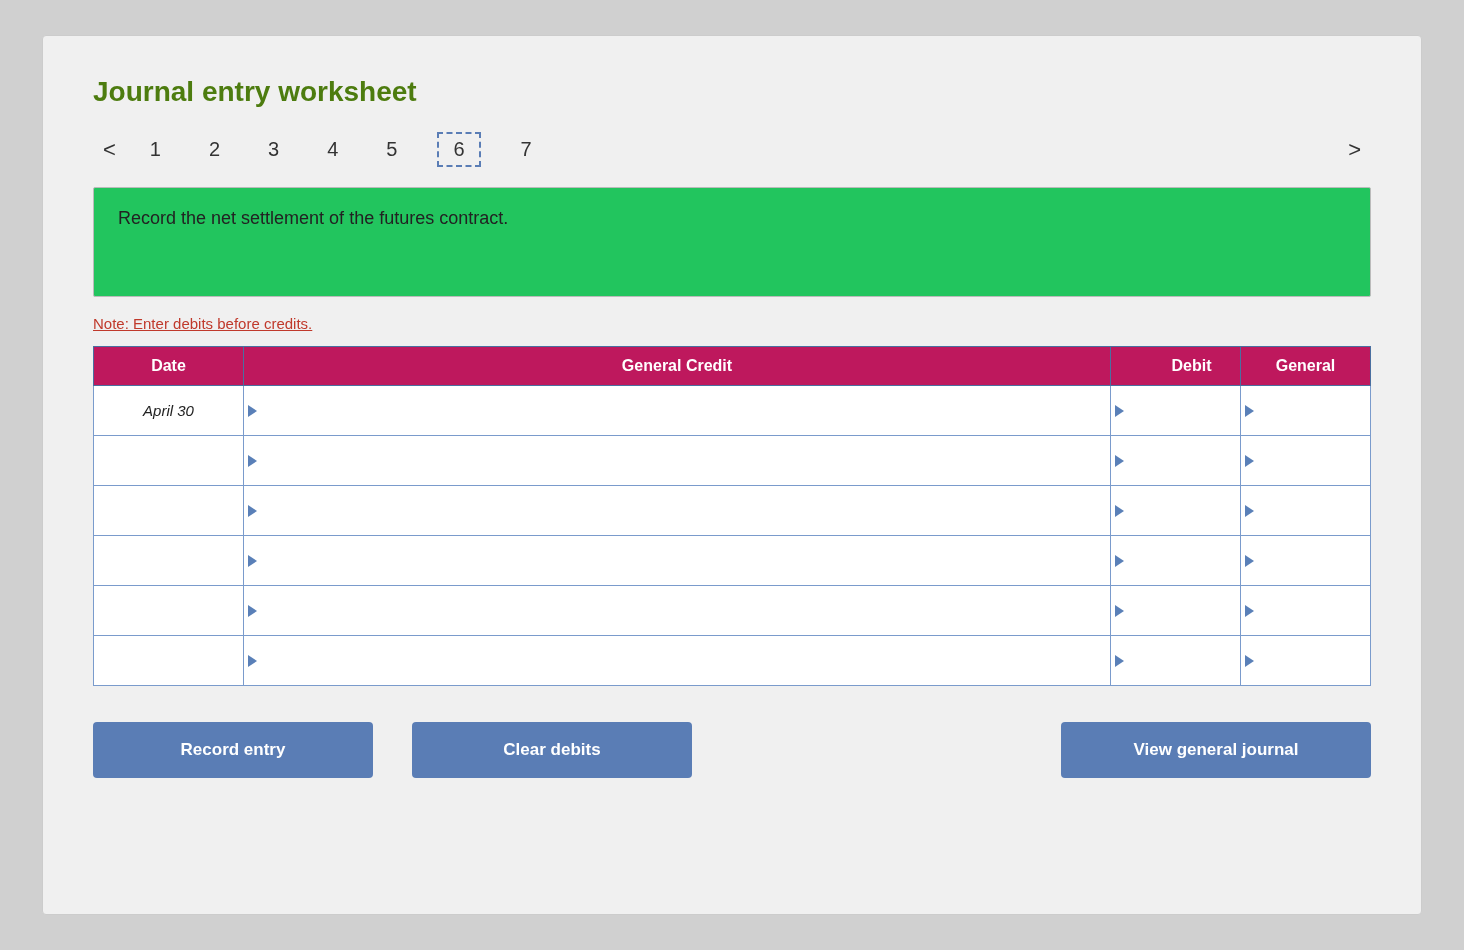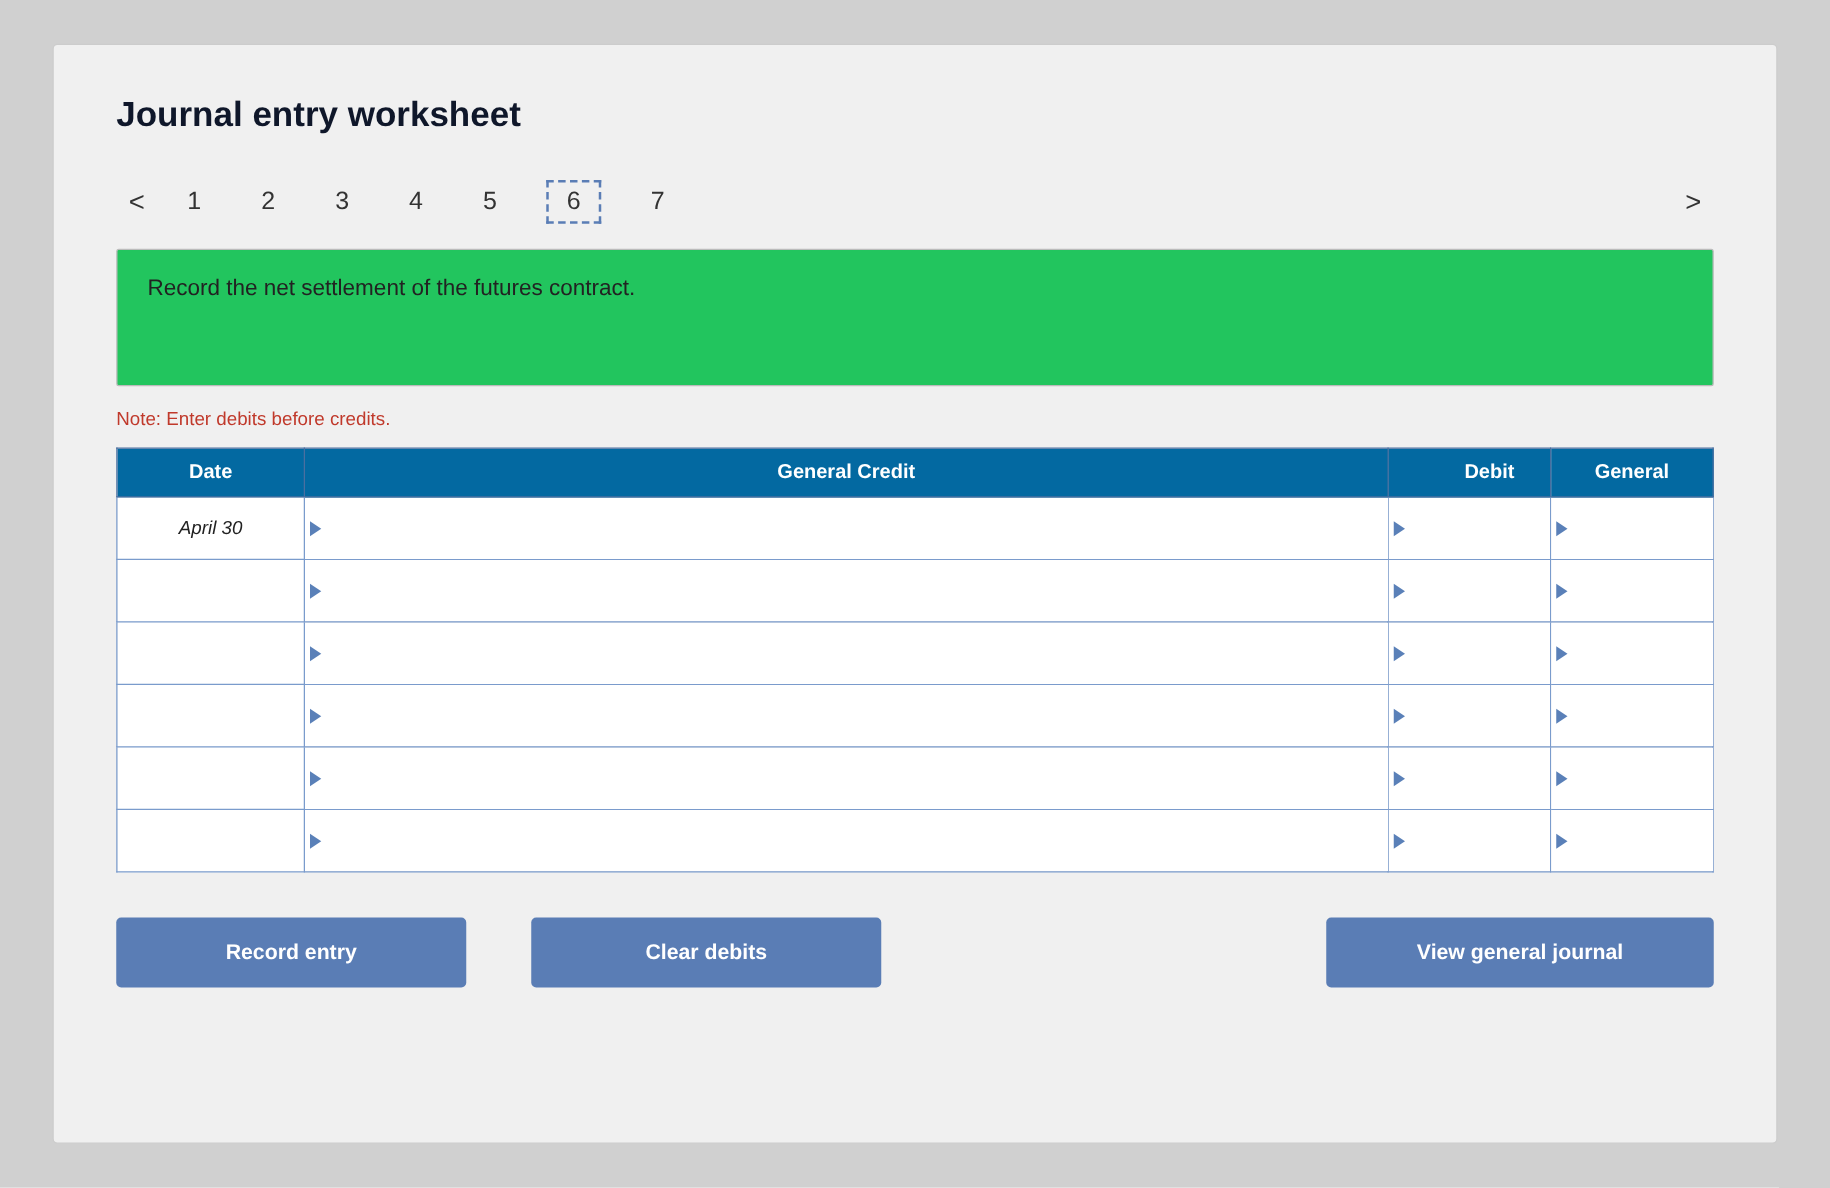--- a/index.html
+++ b/index.html
@@ -18,22 +18,22 @@
       border: 1px solid #ccc;
       border-radius: 4px;
       width: 1380px;
       min-height: 880px;
       padding: 40px 50px 50px 50px;
     }
 
     .page-title {
       font-size: 28px;
       font-weight: bold;
-      color: #0f172a;
-      margin-bottom: 36px;
+      color: #4d7c0f;
+      margin-bottom: 24px;
     }
 
     .nav-row {
       display: flex;
       align-items: center;
       margin-bottom: 20px;
       gap: 0;
     }
 
     .nav-arrow {
@@ -78,31 +78,32 @@
 
     .description-text {
       font-size: 18px;
       color: #222;
     }
 
     .note-text {
       color: #c0392b;
       font-size: 15px;
       margin-bottom: 14px;
+      text-decoration: underline;
     }
 
     
     .journal-table {
       width: 100%;
       border-collapse: collapse;
       margin-bottom: 36px;
     }
 
     .journal-table thead tr th {
-      background: #0369a1;
+      background: #be185d;
       color: #fff;
       font-weight: bold;
       font-size: 16px;
       padding: 10px 12px;
       border: 1px solid #4a6fa0;
       text-align: center;
     }
 
     .journal-table thead tr th.col-date {
       width: 150px;
@@ -161,21 +162,21 @@
       outline: none;
       padding: 6px 8px 6px 22px;
       font-size: 14px;
       background: transparent;
     }
 
     
     .button-row {
       display: flex;
       align-items: center;
-      gap: 16px;
+      gap: 3px;
     }
 
     .btn {
       background: #5a7db5;
       color: #fff;
       font-weight: bold;
       font-size: 17px;
       border: none;
       border-radius: 4px;
       padding: 18px 0;

